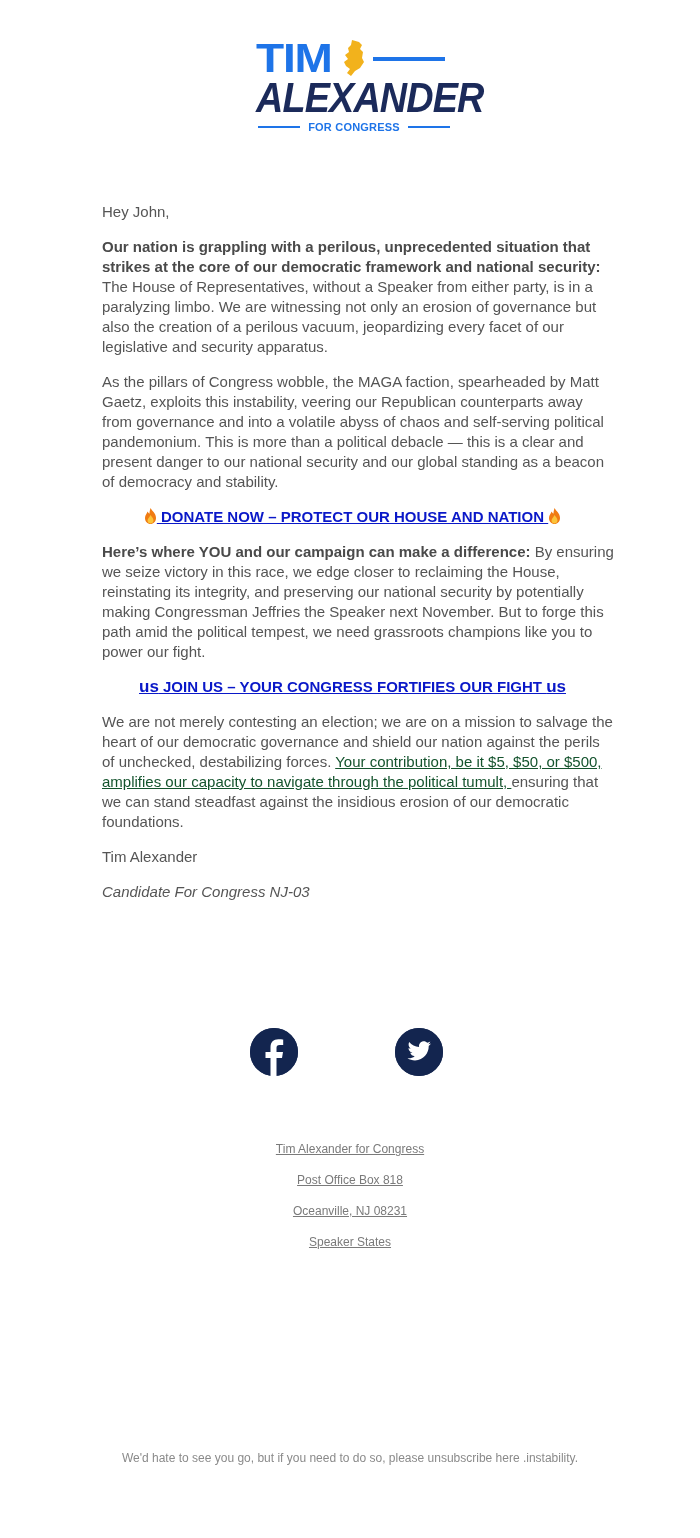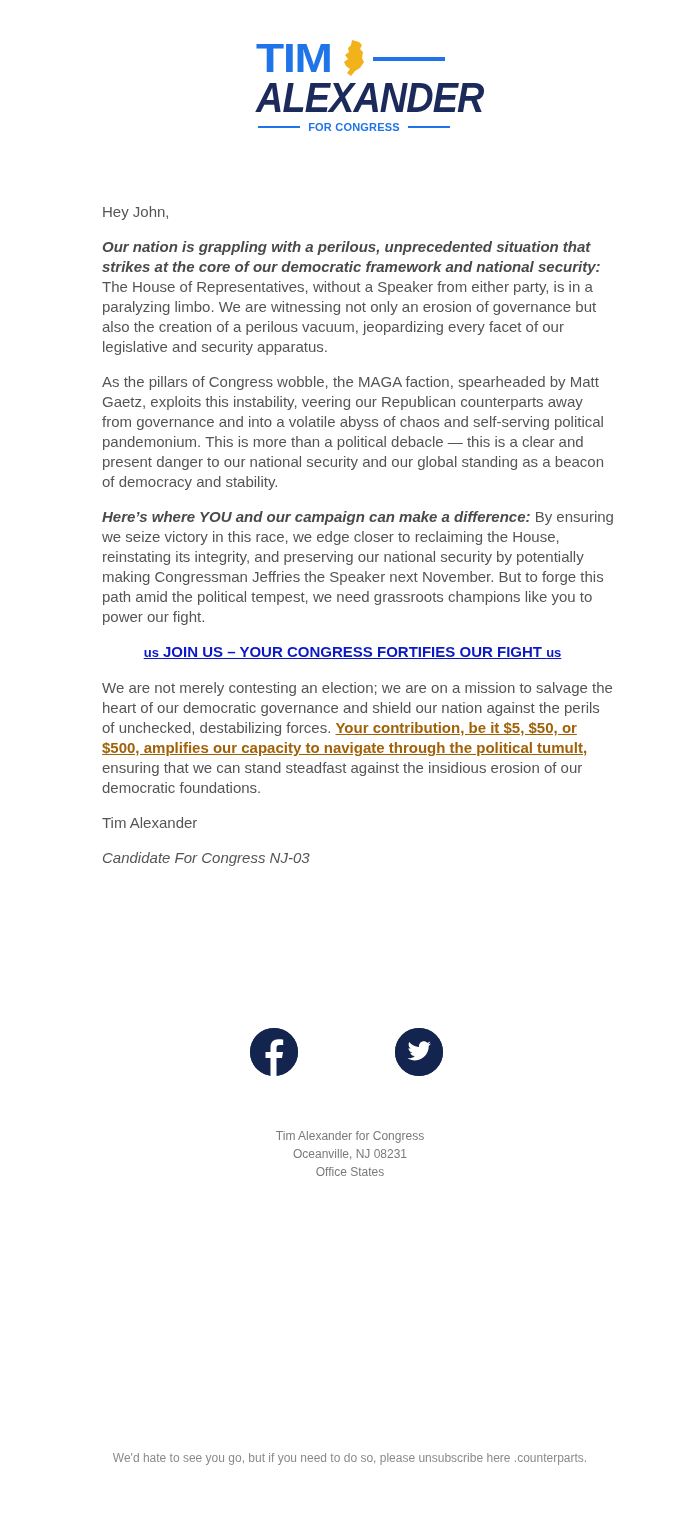--- a/index.html
+++ b/index.html
@@ -8,37 +8,37 @@
   .logo .tim { position: absolute; left: 0; top: 0; font-family: "Liberation Sans", sans-serif; font-weight: 900; font-size: 40px; letter-spacing: -1px; color: #1e74e8; line-height: 40px; transform: scaleX(1.15); transform-origin: left top; }
   .logo .nj { position: absolute; left: 87px; top: 2px; width: 22px; height: 36px; }
   .logo .dash { position: absolute; left: 117px; top: 19px; width: 72px; height: 4px; background: #1e74e8; }
   .logo .alex { position: absolute; left: 0; top: 36px; font-family: "Liberation Sans", sans-serif; font-weight: 900; font-style: italic; font-size: 43px; color: #1b2a5a; line-height: 46px; letter-spacing: -1px; transform: scaleX(0.88); transform-origin: left top; }
   .logo .fc-wrap { position: absolute; left: 2px; top: 82px; width: 192px; height: 14px; display: flex; align-items: center; justify-content: space-between; }
   .logo .fc-line { height: 2px; width: 42px; background: #1e74e8; }
   .logo .fc-text { font-weight: 700; font-size: 11px; color: #1e74e8; letter-spacing: 0.2px; }
 
   .content { position: absolute; left: 90px; top: 202px; width: 525px; font-size: 15px; line-height: 20px; color: #555555; }
   .content p { margin: 0 0 15px 12px; }
-  .content b { color: #4a4a4a; font-style: italic; }
+  .content b { color: #4a4a4a; }
   .cta { text-align: center; margin: 0 0 15px 0; }
   .cta a { color: #0a18c8; font-weight: 700; text-decoration: underline; font-size: 15px; }
-  .cta .sm { font-size: 13px; }
-  .inline-link { color: #a16207; font-weight: 700; text-decoration: underline; }
+  .cta .sm { font-size: 17px; }
+  .inline-link { color: #14532d; font-weight: 400; text-decoration: underline; }
   .sig-name { margin: 0; }
   .sig-title { font-style: italic; margin: 0; }
 
   .flame { display: inline-block; width: 13px; height: 16px; vertical-align: -2px; }
 
   .social { position: absolute; top: 1028px; left: 250px; width: 194px; height: 50px; }
   .social .icon { position: absolute; top: 0; width: 48px; height: 48px; border-radius: 50%; background: #13254f; }
   .social .fb { left: 0; }
   .social .tw { left: 145px; }
 
   .address { position: absolute; top: 1127px; left: 0; width: 700px; text-align: center; font-size: 12px; line-height: 18px; color: #7a7a7a; }
-  .address div { margin: 0; }
+  .address div { margin: 13px; text-decoration: underline; }
 
   .unsub { position: absolute; top: 1451px; left: 0; width: 700px; text-align: center; font-size: 12px; color: #8a8a8a; }
 </style>
 </head>
 <body>
 
 <div class="logo">
   <span class="tim">TIM</span>
   <svg class="nj" viewBox="0 0 22 36">
     <path d="M9 0 L16 2 L19 5 L17 9 L20 12 L19 18 L21 22 L17 28 L12 31 L8 36 L4 33 L7 29 L3 26 L1 22 L5 19 L2 15 L6 12 L5 8 L8 5 Z" fill="#f2b21c"></path>
@@ -52,20 +52,31 @@
   </div>
 </div>
 
 <div class="content">
   <p>Hey John,</p>
 
   <p><b>Our nation is grappling with a perilous, unprecedented situation that strikes at the core of our democratic framework and national security:</b><span> The House of Representatives, without a Speaker from either party, is in a paralyzing limbo. We are witnessing not only an erosion of governance but also the creation of a perilous vacuum, jeopardizing every facet of our legislative and security apparatus.</span></p>
 
   <p>As the pillars of Congress wobble, the MAGA faction, spearheaded by Matt Gaetz, exploits this instability, veering our Republican counterparts away from governance and into a volatile abyss of chaos and self-serving political pandemonium. This is more than a political debacle — this is a clear and present danger to our national security and our global standing as a beacon of democracy and stability.</p>
 
+  <div class="cta">
+    <a href="#">
+      <svg class="flame" viewBox="0 0 13 16">
+          <path d="M6.5 0 C8 3 12 5 12 10 C12 13.5 9.5 16 6.5 16 C3.5 16 1 13.5 1 10 C1 7 3 5.5 3.5 3.5 C4.5 5 5 5.5 5.5 5.5 C5.5 3.5 6 2 6.5 0 Z" fill="#f07b12"></path>
+          <path d="M6.5 7 C8 9 9.5 10.5 9.5 12.5 C9.5 14.5 8 15.5 6.5 15.5 C5 15.5 3.5 14.5 3.5 12.5 C3.5 11 5 10 6.5 7 Z" fill="#fbc43a"></path>
+        </svg><span> DONATE NOW – PROTECT OUR HOUSE AND NATION </span><svg class="flame" viewBox="0 0 13 16">
+          <path d="M6.5 0 C8 3 12 5 12 10 C12 13.5 9.5 16 6.5 16 C3.5 16 1 13.5 1 10 C1 7 3 5.5 3.5 3.5 C4.5 5 5 5.5 5.5 5.5 C5.5 3.5 6 2 6.5 0 Z" fill="#f07b12"></path>
+          <path d="M6.5 7 C8 9 9.5 10.5 9.5 12.5 C9.5 14.5 8 15.5 6.5 15.5 C5 15.5 3.5 14.5 3.5 12.5 C3.5 11 5 10 6.5 7 Z" fill="#fbc43a"></path>
+        </svg>
+    </a>
+  </div>
 
   <p><b>Here’s where YOU and our campaign can make a difference:</b><span> By ensuring we seize victory in this race, we edge closer to reclaiming the House, reinstating its integrity, and preserving our national security by potentially making Congressman Jeffries the Speaker next November. But to forge this path amid the political tempest, we need grassroots champions like you to power our fight.</span></p>
 
   <div class="cta">
     <a href="#"><span class="sm">us</span><span> JOIN US – YOUR CONGRESS FORTIFIES OUR FIGHT </span><span class="sm">us</span></a>
   </div>
 
   <p><span>We are not merely contesting an election; we are on a mission to salvage the heart of our democratic governance and shield our nation against the perils of unchecked, destabilizing forces. </span><a href="#" class="inline-link">Your contribution, be it $5, $50, or $500, amplifies our capacity to navigate through the political tumult, </a><span>ensuring that we can stand steadfast against the insidious erosion of our democratic foundations.</span></p>
 
 
@@ -83,17 +94,18 @@
   <a href="#" class="icon tw">
     <svg width="48" height="48" viewBox="0 0 48 48">
       <circle cx="24" cy="24" r="24" fill="#13254f"></circle>
       <path d="M36 15.5 C35.1 15.9 34.2 16.2 33.2 16.3 C34.2 15.7 35 14.7 35.3 13.6 C34.4 14.1 33.4 14.5 32.3 14.7 C31.4 13.8 30.2 13.2 28.8 13.2 C26.1 13.2 24 15.4 24 18 C24 18.4 24 18.8 24.1 19.1 C20.1 18.9 16.6 17 14.2 14.1 C13.8 14.8 13.6 15.6 13.6 16.5 C13.6 18.2 14.4 19.6 15.7 20.5 C14.9 20.5 14.2 20.3 13.5 19.9 C13.5 22.3 15.2 24.2 17.4 24.7 C17 24.8 16.6 24.9 16.1 24.9 C15.8 24.9 15.5 24.8 15.2 24.8 C15.8 26.7 17.6 28.1 19.7 28.2 C18 29.5 15.9 30.3 13.7 30.3 C13.3 30.3 12.9 30.3 12.5 30.2 C14.7 31.6 17.2 32.4 20 32.4 C28.8 32.4 33.7 25 33.7 18.6 L33.7 18 C34.6 17.3 35.4 16.5 36 15.5 Z" fill="#ffffff"></path>
     </svg>
   </a>
 </div>
 
 <div class="address">
   <div>Tim Alexander for Congress</div>
+  <div>Post Office Box 818</div>
   <div>Oceanville, NJ 08231</div>
-  <div>Office States</div>
+  <div>Speaker States</div>
 </div>
 
-<div class="unsub">We'd hate to see you go, but if you need to do so, please unsubscribe here .counterparts.</div>
+<div class="unsub">We'd hate to see you go, but if you need to do so, please unsubscribe here .instability.</div>
 
 </body></html>

